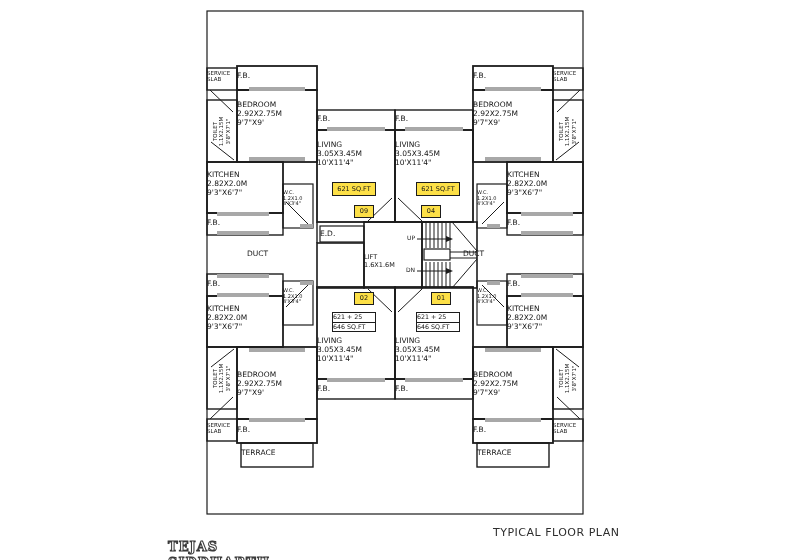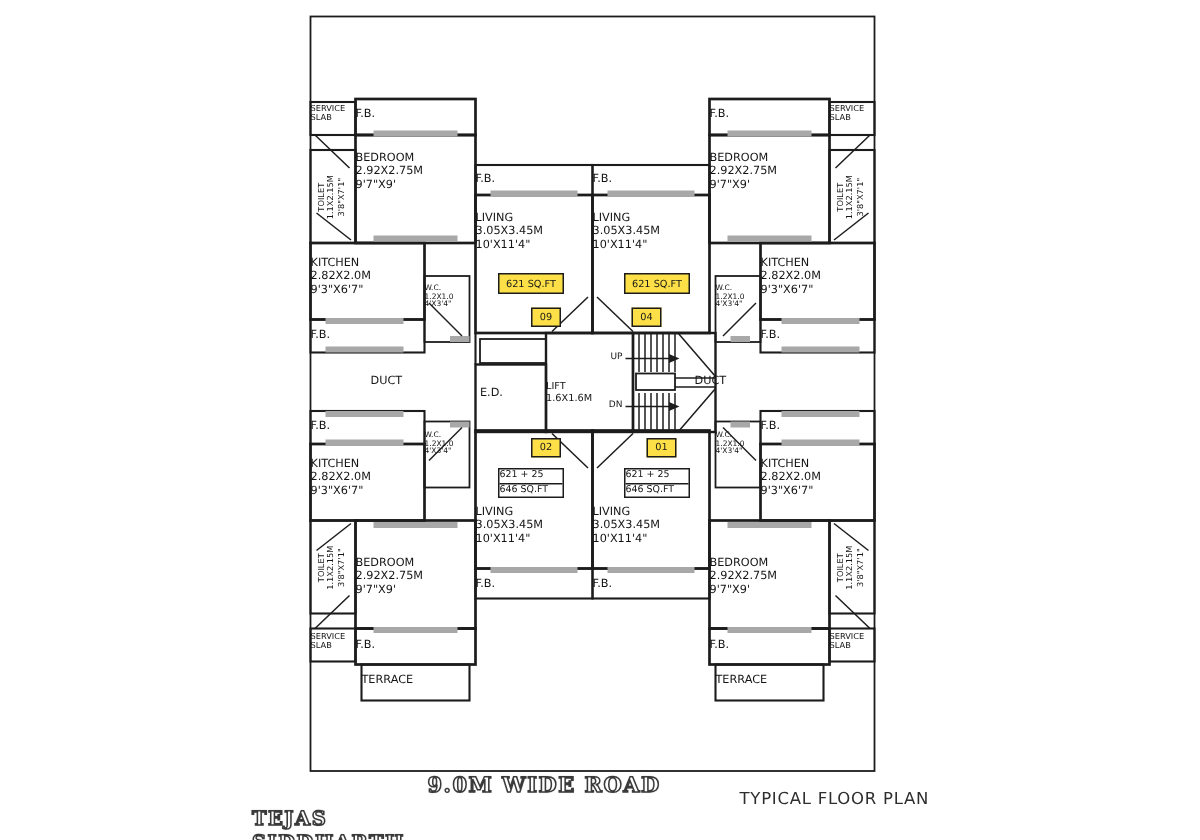--- a/index.html
+++ b/index.html
@@ -218,21 +218,21 @@
   </div>
   <div class="lbl" style="left:395px;top:114px;width:78px;">F.B.</div>
   <div class="lbl" style="left:395px;top:140px;width:78px;">
     <span>LIVING</span>
     <span>3.05X3.45M</span>
     <span>10'X11'4"</span>
   </div>
   <div class="boxed" style="position:absolute;left:416px;top:182px;width:42px;height:12px;">621 SQ.FT</div>
   <div class="boxed" style="position:absolute;left:421px;top:205px;width:18px;height:11px;">04</div>
 
-  <div class="lbl" style="left:320px;top:229px;width:44px;margin-top:28px;">E.D.</div>
+  <div class="lbl" style="left:320px;top:229px;width:44px;">E.D.</div>
   <div class="lbl f65" style="left:317px;top:254px;width:47px;padding-left:47px;">
     <span>LIFT</span>
     <span>1.6X1.6M</span>
   </div>
   <div class="lbl" style="left:247px;top:249px;width:80px;">DUCT</div>
   <div class="lbl" style="left:463px;top:249px;width:80px;">DUCT</div>
   <div class="lbl dirlbl" style="left:398px;top:234px;width:17px;">UP</div>
   <div class="lbl dirlbl" style="left:398px;top:266px;width:17px;">DN</div>
 
   <div class="lbl" style="left:207px;top:279px;width:76px;">F.B.</div>
@@ -304,19 +304,18 @@
     <div class="vin">
       <span>TOILET</span>
       <span>1.1X2.15M</span>
       <span>3'8"X7'1"</span>
     </div>
   </div>
   <div class="lbl small" style="left:553px;top:422px;width:30px;">SERVICE SLAB</div>
   <div class="lbl" style="left:473px;top:425px;width:80px;">F.B.</div>
   <div class="lbl" style="left:477px;top:448px;width:72px;">TERRACE</div>
 
-  <div class="lbl outline" style="left:285px;top:516px;width:200px;font-size:14px;">9.0M WIDE ROAD</div>
   <div class="lbl outline" style="left:168px;top:539px;width:150px;font-size:13px;">TEJAS SIDDHARTH</div>
   <div class="lbl plantitle" style="left:493px;top:527px;width:150px;">
     <span>TYPICAL FLOOR PLAN</span>
   </div>
 
 </div>
 
 </body></html>

